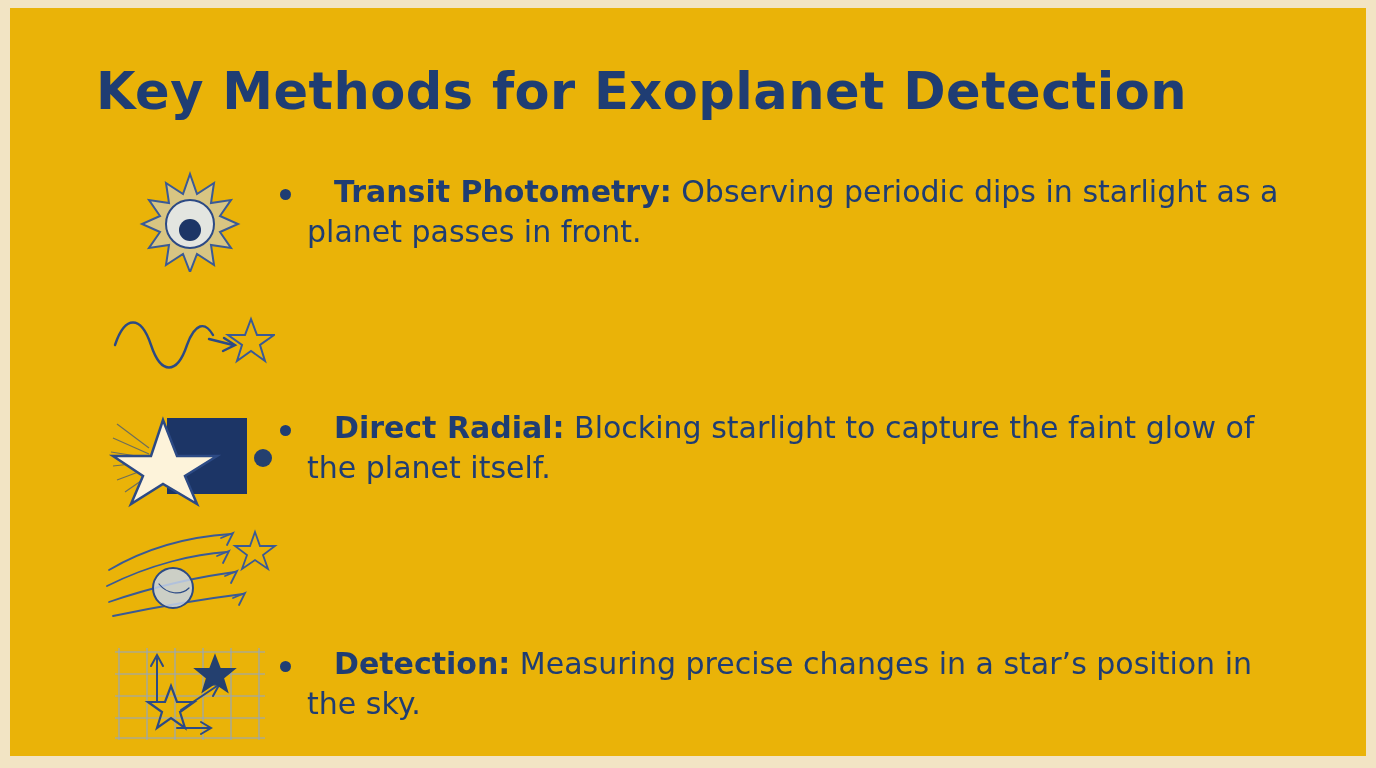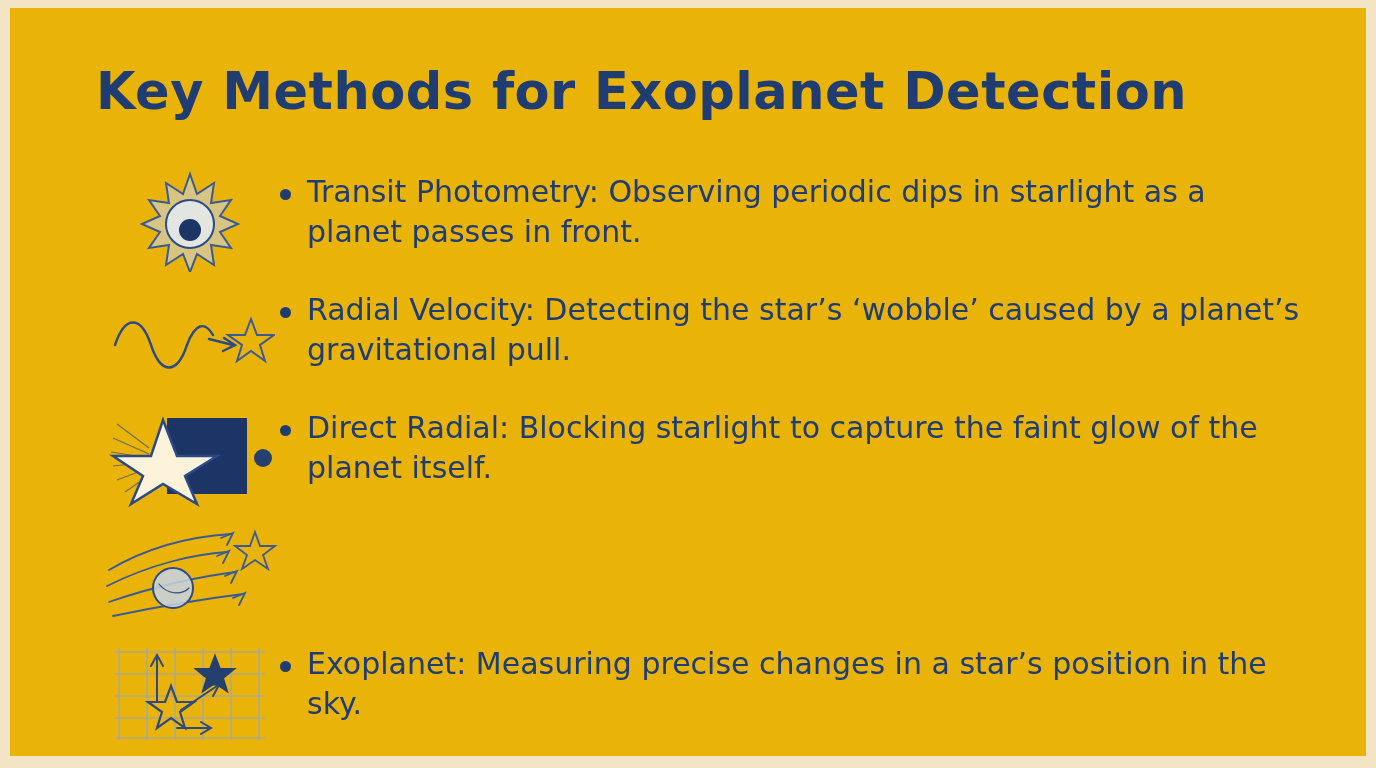--- a/index.html
+++ b/index.html
@@ -79,21 +79,22 @@
     margin: 17px 16px 0 0;
   }
   .text {
     flex: 1 1 auto;
     color: #1f3d73;
     font-size: 30px;
     line-height: 1.33;
     font-family: "DejaVu Sans", sans-serif;
   }
   .text .lead {
-    font-weight: 400;
+    font-weight: 700;
+    margin-left: 27px;
   }
   .text .rest {
     font-weight: 400;
   }
 </style>
 </head>
 <body>
 
 <div id="slide">
 
@@ -127,26 +128,20 @@
     <div class="row">
       <div class="icon-cell">
         <svg width="170" height="90" viewBox="0 0 170 90">
           <g stroke="#2c4a85" fill="none" stroke-width="2.4" stroke-linecap="round">
             <path d="M10,52 C20,22 36,22 46,52 C56,82 72,82 82,52 C90,30 100,28 108,42"></path>
             <path d="M104,46 L128,52"></path>
             <path d="M119,45 L130,52 L118,58"></path>
             <polygon points="146,26 152,42 169,42 155,52 160,68 146,58 132,68 137,52 123,42 140,42" fill="none" stroke="#3a5a96" stroke-width="2"></polygon>
           </g>
         </svg>
-      </div>
-      <div class="bullet-cell">
-        <span class="dot"></span>
-        <div class="text">
-          <span class="lead">Radial Velocity:</span><span class="rest"> Detecting the star’s ‘wobble’ caused by a planet’s gravitational pull.</span>
-        </div>
       </div>
     </div>
 
     <div class="row">
       <div class="icon-cell">
         <svg width="170" height="104" viewBox="0 0 170 104">
           <g stroke="#2c4a85" stroke-width="1.2" opacity="0.65">
             <line x1="12" y1="20" x2="44" y2="44"></line>
               <line x1="8" y1="34" x2="44" y2="50"></line>
             <line x1="6" y1="48" x2="44" y2="54"></line>
@@ -212,19 +207,19 @@
             <path d="M72,88 L104,88"></path>
               <path d="M96,82 L106,88 L96,94"></path>
           </g>
           <polygon points="66,46 72,62 89,62 75,72 80,88 66,78 52,88 57,72 43,62 60,62" fill="none" stroke="#2c4a85" stroke-width="2.2"></polygon>
           <polygon points="110,16 115,29 129,29 118,38 122,51 110,43 98,51 102,38 91,29 105,29" fill="#24406f" stroke="#24406f" stroke-width="2"></polygon>
         </svg>
       </div>
       <div class="bullet-cell">
         <span class="dot"></span>
         <div class="text">
-          <span class="lead">Exoplanet:</span><span class="rest"> Measuring precise changes in a star’s position in the sky.</span>
+          <span class="lead">Detection:</span><span class="rest"> Measuring precise changes in a star’s position in the sky.</span>
         </div>
       </div>
     </div>
 
   </div>
 </div>
 
 </body></html>

